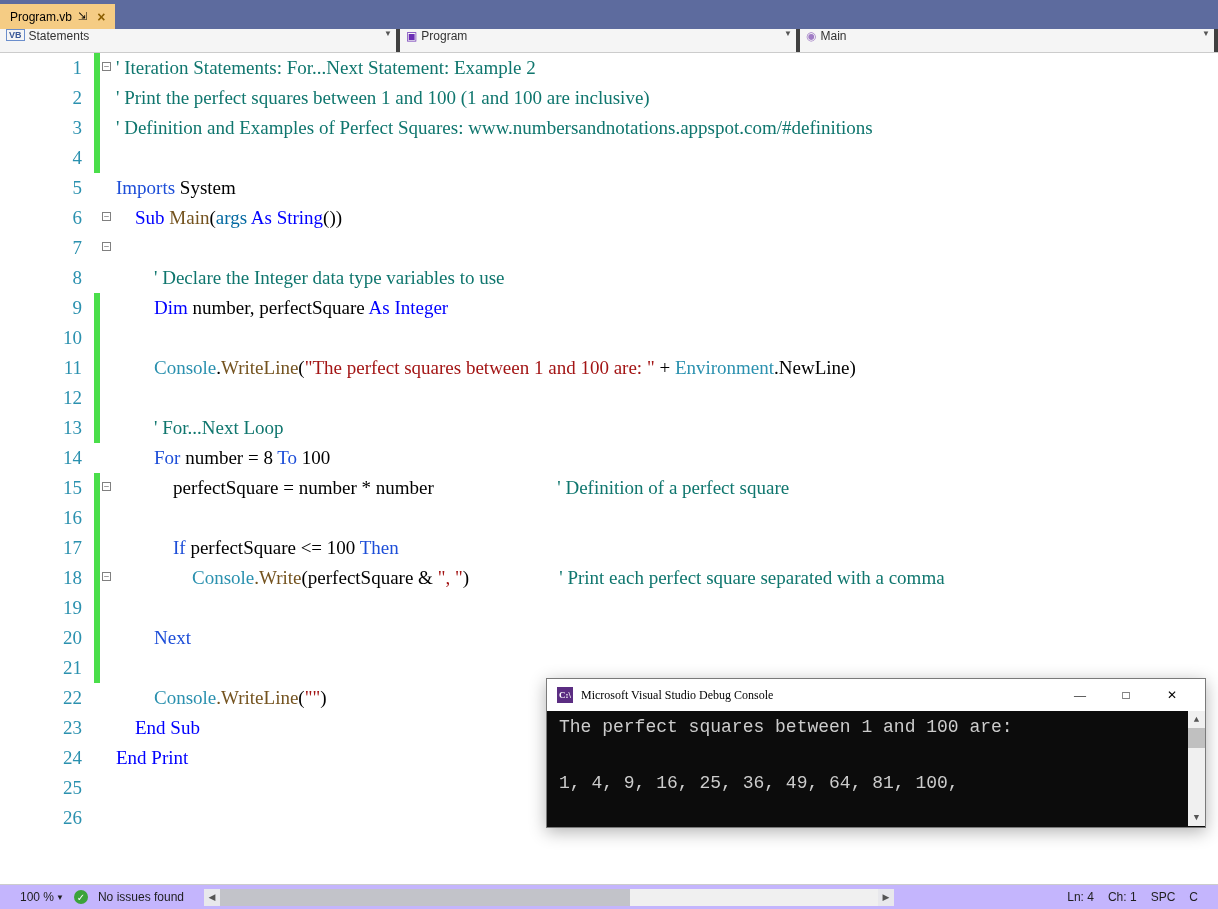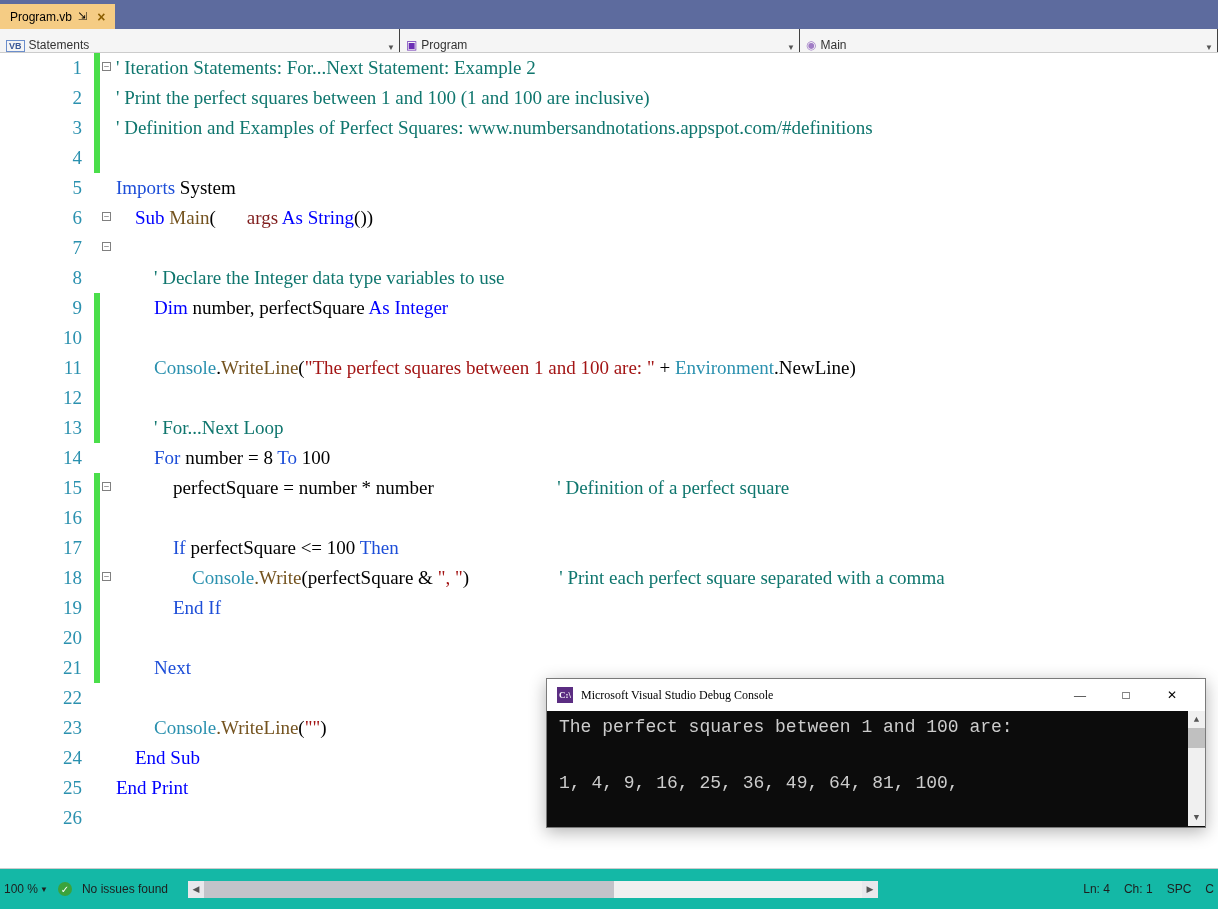--- a/index.html
+++ b/index.html
@@ -9,21 +9,21 @@
   .title-bar{height:2px;background:#5d6b9e;}
   
   
   .tab-row{background:#5d6b9e;height:27px;display:flex;align-items:flex-end;}
   .tab{background:#f5cc84;height:25px;display:flex;align-items:center;padding:0 6px 0 10px;color:#000;font-size:12px;gap:6px;margin-top:31px;}
   .tab .pin{font-size:11px;}
   .tab .close{font-size:14px;color:#8b5e00;font-weight:bold;padding:0 4px;}
   
   
   .nav-row{height:24px;background:#f5f5f5;border-bottom:1px solid #ccc;display:flex;align-items:center;}
-  .nav-cell{display:flex;align-items:flex-end;padding:0 4px 0 6px;gap:4px;height:100%;border-right:1px solid #404040;font-size:12px;color:#333;}
+  .nav-cell{display:flex;align-items:flex-start;padding:0 4px 0 6px;gap:4px;height:100%;border-right:4px solid #404040;font-size:12px;color:#333;}
   .nav-cell.first{width:400px;}
   .nav-cell.second{width:400px;}
   .nav-cell.third{flex:1;}
   .vb-box{border:1px solid #6b8ecc;color:#3b5998;font-size:9px;padding:0 2px;font-weight:bold;}
   .dd-arrow{margin-left:auto;font-size:8px;color:#555;}
   .icon-purple{color:#6b2fb5;font-size:12px;}
   .icon-cube{color:#a07cc5;font-size:12px;}
   
   
   .editor{display:flex;height:840px;background:#fff;font-family:"Times New Roman",serif;font-size:19px;line-height:30px;}
@@ -35,37 +35,37 @@
   .fold{position:absolute;left:0;width:9px;height:9px;border:1px solid #808080;background:#fff;text-align:center;line-height:7px;font-size:9px;cursor:pointer;}
   .code-col{flex:1;position:relative;}
   .code-line{height:30px;white-space:pre;}
   
   
   .c-comment{color:#0f766e;}
   .c-keyword{color:#0000ff;}
   .c-keyword2{color:#1d4ed8;}
   .c-string{color:#a31515;}
   .c-ident{color:#2b91af;}
-  .c-param{color:#7f1d1d;margin-left:31px;}
+  .c-param{color:#0369a1;}
   .c-method{color:#74531f;}
   .c-text{color:#000;}
   
   
   .console{position:absolute;left:546px;top:678px;width:660px;height:150px;background:#0c0c0c;border:1px solid #7a7a7a;box-shadow:0 4px 16px rgba(0,0,0,.3);}
   .console-title{height:32px;background:#fff;display:flex;align-items:center;padding:0 10px;gap:8px;color:#000;font-size:12px;font-family:"Segoe UI";}
   .con-icon{width:16px;height:16px;background:#5b2d82;color:#fff;font-size:9px;display:flex;align-items:center;justify-content:center;font-weight:bold;}
   .con-btns{margin-left:auto;display:flex;gap:0;}
   .con-btn{width:46px;height:30px;display:flex;align-items:center;justify-content:center;font-size:12px;color:#000;}
   .con-body{background:#0c0c0c;color:#cccccc;font-family:Consolas,"Courier New",monospace;font-size:18px;padding:2px 12px;line-height:28px;height:115px;position:relative;}
   .con-scroll{position:absolute;right:0;top:0;bottom:0;width:17px;background:#f0f0f0;}
   .con-scroll-thumb{position:absolute;right:0;top:0;width:17px;height:20px;background:#c0c0c0;}
   .con-scroll-arr{position:absolute;right:0;width:17px;height:17px;display:flex;align-items:center;justify-content:center;font-size:9px;color:#555;}
   
   
-  .status{position:absolute;left:0;right:0;bottom:0;height:41px;background:#14b8a6;border-top:1px solid #ccc;display:flex;align-items:center;font-size:12px;color:#1e1e1e;padding:0 4px;gap:10px;}
+  .status{position:absolute;left:0;right:0;bottom:0;height:25px;background:#c4b5fd;border-top:1px solid #ccc;display:flex;align-items:center;font-size:12px;color:#1e1e1e;padding:0 20px;gap:10px;}
   .status .zoom{display:flex;align-items:center;gap:2px;}
   .status .scroll-h{flex:0 0 auto;width:690px;height:17px;background:#e8e8ec;position:relative;margin-left:10px;border:0;}
   .sh-track{position:absolute;left:16px;right:16px;top:0;bottom:0;background:#f0f0f0;}
   .sh-thumb{position:absolute;left:16px;top:0;bottom:0;width:410px;background:#c2c3c9;}
   .sh-arr{position:absolute;top:0;width:16px;height:17px;display:flex;align-items:center;justify-content:center;font-size:9px;color:#555;}
   .status .right{margin-left:auto;display:flex;gap:14px;}
   .check-icon{width:14px;height:14px;border-radius:50%;background:#3ba33b;color:#fff;display:inline-flex;align-items:center;justify-content:center;font-size:10px;}
   .hl-line{position:absolute;left:0;right:0;height:30px;top:90px;background:#f5f5f5;z-index:-1;border:1px solid #eee;}
 </style>
 </head>
@@ -153,21 +153,20 @@
     <div class="code-line">        <span class="c-keyword">Dim</span><span class="c-text"> number, perfectSquare </span><span class="c-keyword">As </span><span class="c-keyword">Integer</span></div>
     <div class="code-line"></div>
     <div class="code-line">        <span class="c-ident">Console</span><span class="c-text">.</span><span class="c-method">WriteLine</span><span class="c-text">(</span><span class="c-string">"The perfect squares between 1 and 100 are: "</span><span class="c-text"> + </span><span class="c-ident">Environment</span><span class="c-text">.NewLine</span><span class="c-text">)</span></div>
     <div class="code-line"></div>
     <div class="code-line">        <span class="c-comment">' For...Next Loop</span></div>
     <div class="code-line">        <span class="c-keyword2">For</span><span class="c-text"> number = 8 </span><span class="c-keyword2">To</span><span class="c-text"> 100</span></div>
     <div class="code-line">            <span class="c-text">perfectSquare = number * number</span>                          <span class="c-comment">' Definition of a perfect square</span></div>
     <div class="code-line"></div>
     <div class="code-line">            <span class="c-keyword2">If</span><span class="c-text"> perfectSquare &lt;= 100 </span><span class="c-keyword2">Then</span></div>
     <div class="code-line">                <span class="c-ident">Console</span><span class="c-method">.Write</span><span class="c-text">(</span><span class="c-text">perfectSquare &amp; </span><span class="c-string">", "</span><span class="c-text">)</span>                   <span class="c-comment">' Print each perfect square separated with a comma</span></div>
-    <div class="code-line">            <span class="c-keyword2">End If</span></div>
     <div class="code-line"></div>
     <div class="code-line">        <span class="c-keyword2">Next</span></div>
     <div class="code-line"></div>
     <div class="code-line">        <span class="c-ident">Console</span><span class="c-method">.WriteLine</span><span class="c-text">(</span><span class="c-string">""</span><span class="c-text">)</span></div>
     <div class="code-line">    <span class="c-keyword">End Sub</span></div>
     <div class="code-line"><span class="c-keyword">End Print</span></div>
   </div>
 </div>
 
 <div class="console">

